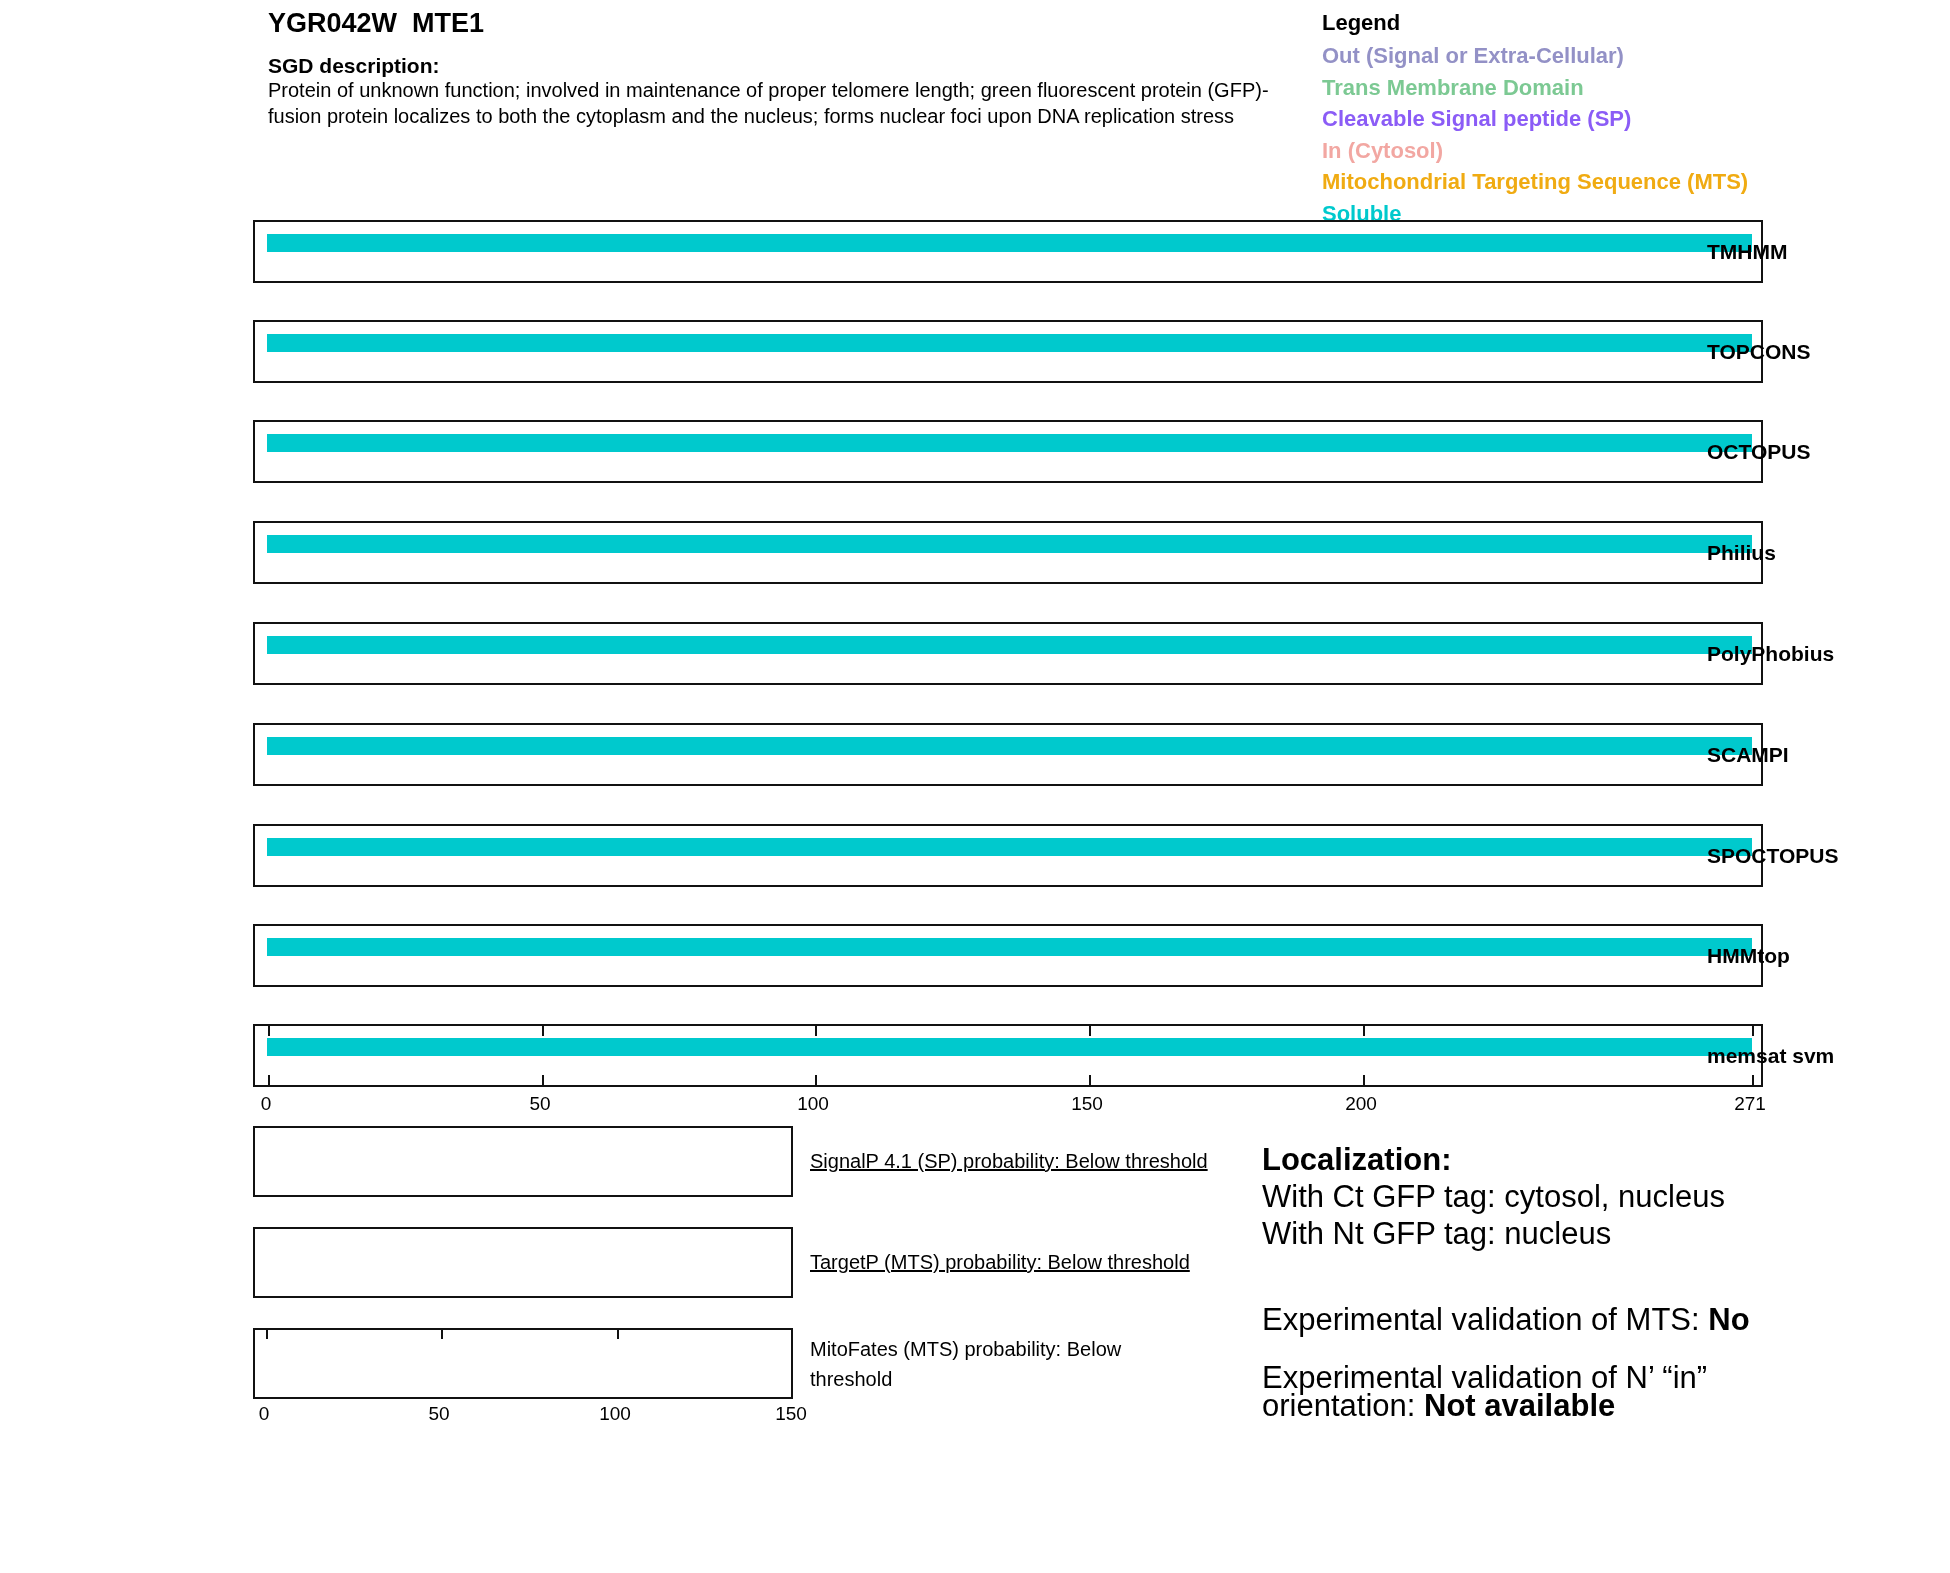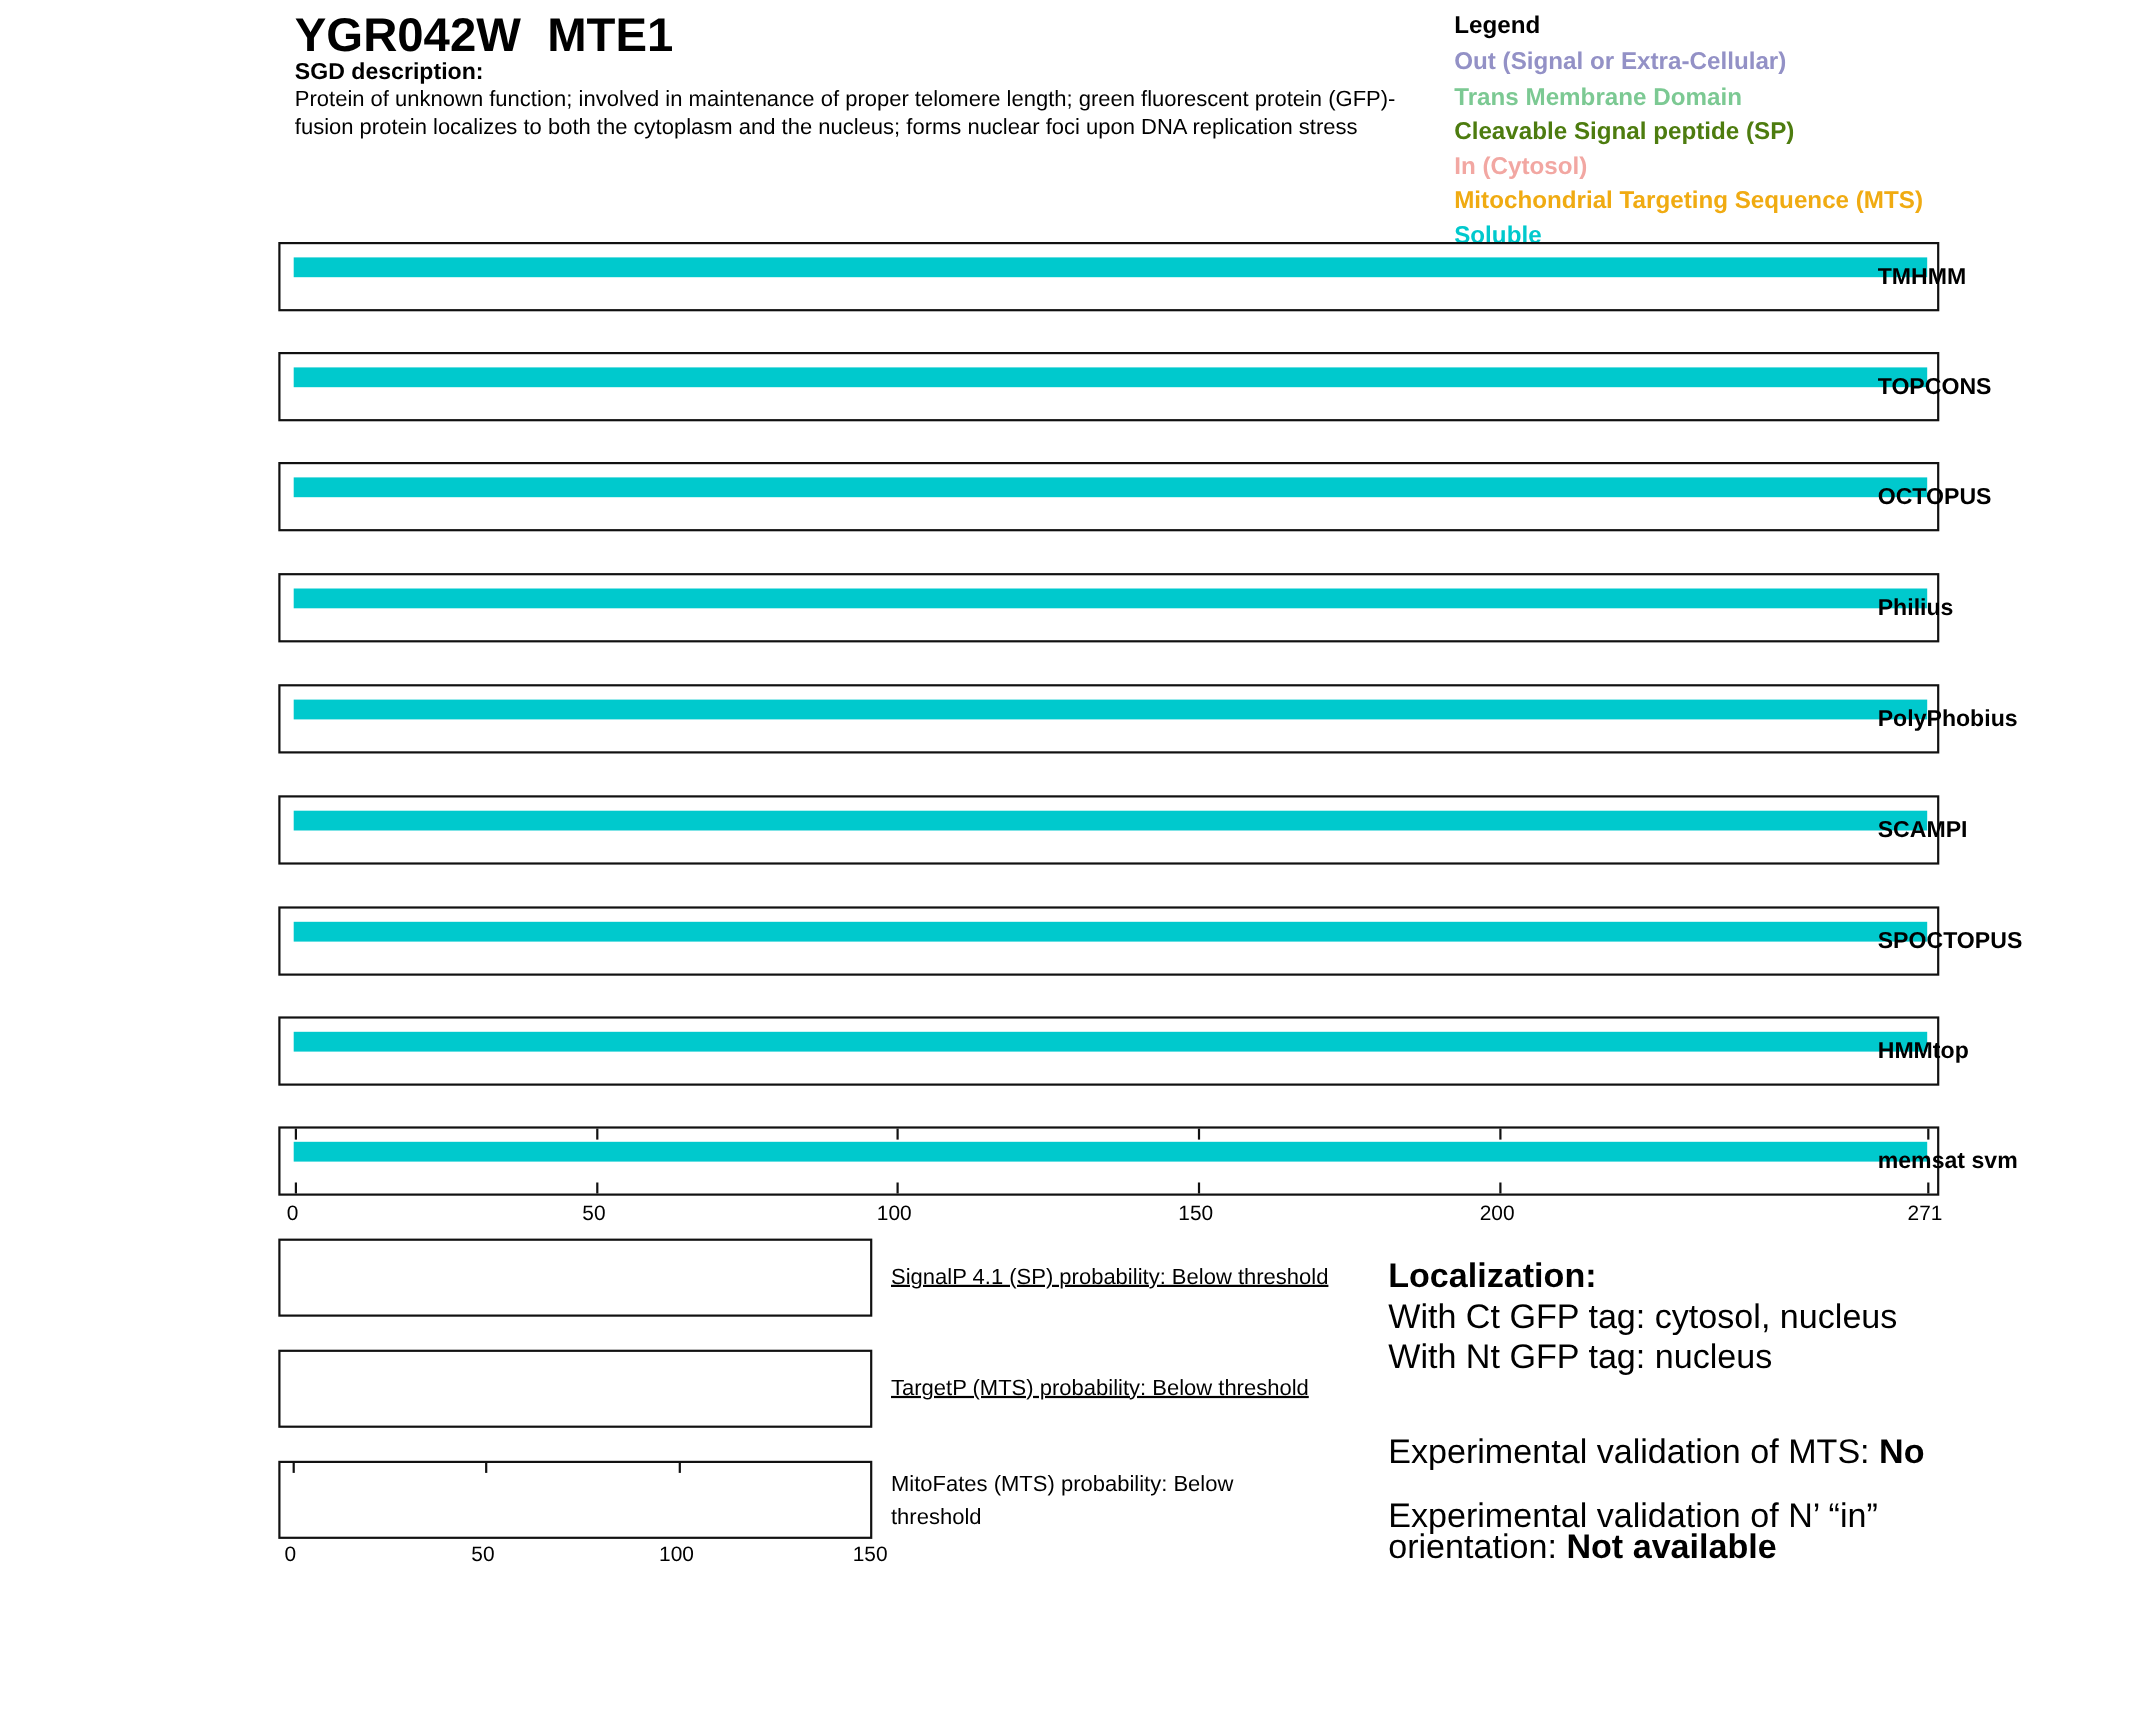--- a/index.html
+++ b/index.html
@@ -1,21 +1,21 @@
 <!DOCTYPE html>
 <html><head>
 <meta charset="utf-8">
 <style>
   html,body{margin:0;padding:0;background:#fff;}
   .canvas{
     position:relative;width:1950px;height:1573px;background:#ffffff;
     font-family:"Liberation Sans",sans-serif;color:#000;overflow:hidden;
   }
   
-  .title{position:absolute;left:268px;top:8px;font-size:43px;font-weight:bold;white-space:pre;}
+  .title{position:absolute;left:268px;top:8px;font-size:27px;font-weight:bold;white-space:pre;}
   .sgd-h{position:absolute;left:268px;top:54px;font-size:21px;font-weight:bold;}
   .desc{position:absolute;left:268px;top:77px;width:1040px;font-size:20px;line-height:26px;}
   
   .legend{position:absolute;left:1322px;top:6px;}
   .legend-h{font-size:22px;font-weight:bold;line-height:34px;}
   .legend-item{font-size:22px;font-weight:bold;line-height:31.5px;white-space:nowrap;}
   
   .track{position:absolute;left:253px;width:1510px;height:63px;}
   .tbox{position:absolute;left:0;top:0;right:0;bottom:0;border:2px solid #111;background:#fff;box-sizing:border-box;}
   .tbar{position:absolute;left:12px;top:12px;width:1485px;height:18px;}
@@ -48,21 +48,21 @@
 
   <div class="title">YGR042W  MTE1</div>
   <div class="sgd-h">SGD description:</div>
   <div class="desc">Protein of unknown function; involved in maintenance of proper telomere length; green fluorescent protein (GFP)-fusion protein localizes to both the cytoplasm and the nucleus; forms nuclear foci upon DNA replication stress</div>
 
   <div class="legend">
     <div class="legend-h">Legend</div>
     <div id="legend-items">
         <div class="legend-item" style="color: rgb(147, 145, 198);">Out (Signal or Extra-Cellular)</div>
         <div class="legend-item" style="color: rgb(124, 201, 147);">Trans Membrane Domain</div>
-        <div class="legend-item" style="color: #4d7c0f;">Cleavable Signal peptide (SP)</div>
+        <div class="legend-item" style="color: #8b5cf6;">Cleavable Signal peptide (SP)</div>
         <div class="legend-item" style="color: rgb(242, 167, 162);">In (Cytosol)</div>
         <div class="legend-item" style="color: rgb(240, 171, 18);">Mitochondrial Targeting Sequence (MTS)</div>
         <div class="legend-item" style="color: rgb(0, 201, 205);">Soluble</div>
       </div>
   </div>
 
   <div id="tracks">
       <div class="track" style="top: 220px;">
     <div class="tbox">
       <div class="tbar" style="background: rgb(0, 201, 205);"></div>

